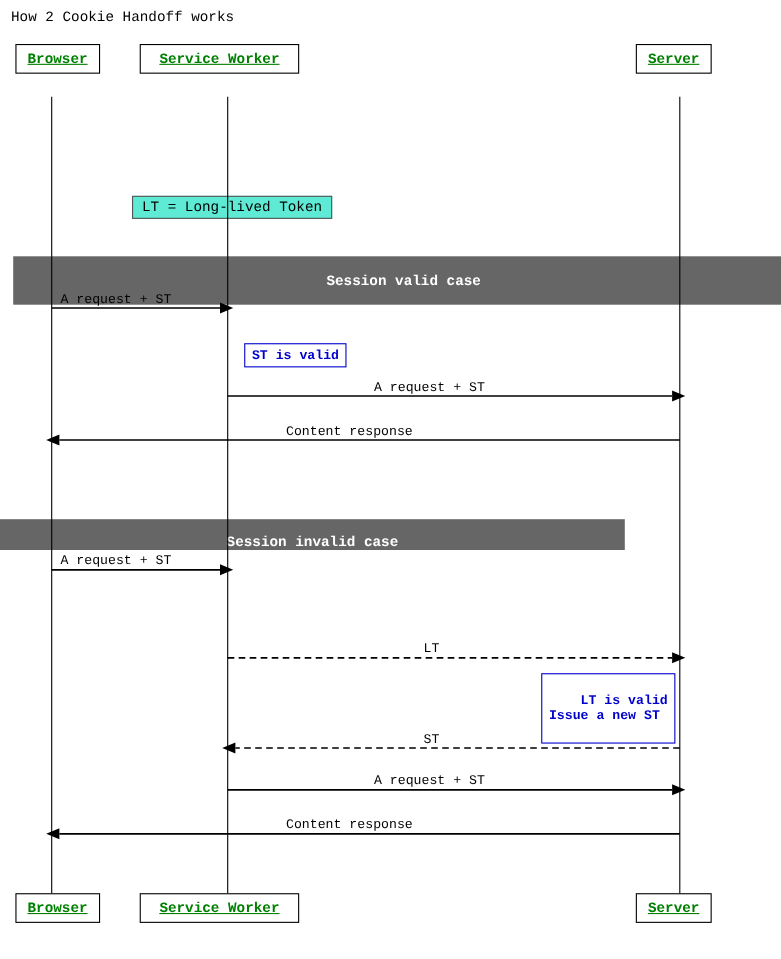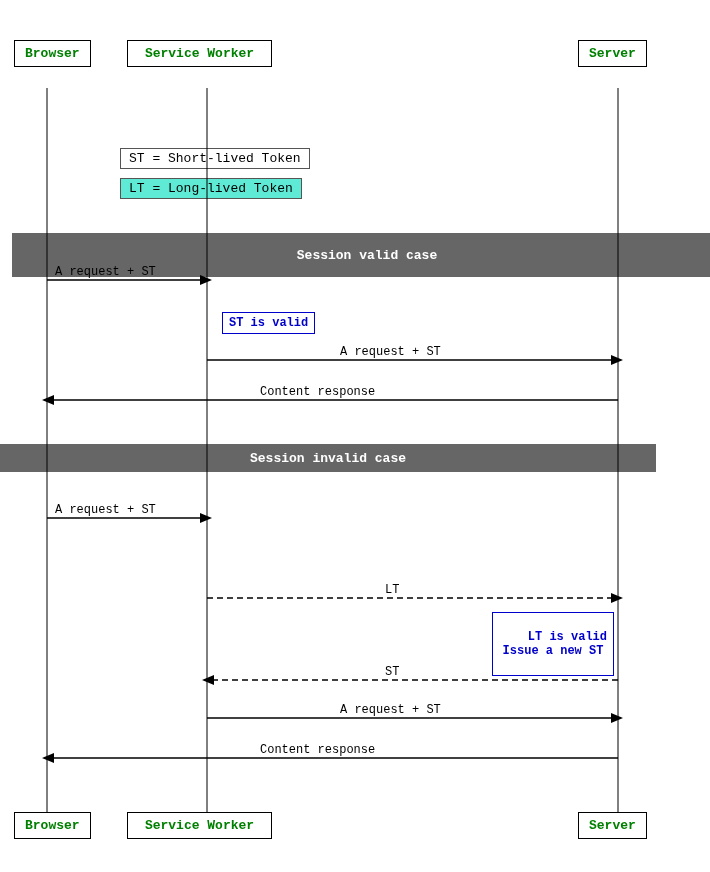--- a/index.html
+++ b/index.html
@@ -30,20 +30,21 @@
     
     .actor-box {
       position: absolute;
       border: 1px solid #000;
       background: #fff;
       padding: 5px 10px;
       text-align: center;
       color: green;
       font-weight: bold;
       font-size: 13px;
+      text-decoration: underline;
     }
 
     
     .section-header {
       position: absolute;
       background: #666;
       color: #fff;
       font-weight: bold;
       text-align: center;
       font-size: 13px;
@@ -53,59 +54,56 @@
     }
 
     
     .note-box {
       position: absolute;
       border: 1px solid;
       background: #fff;
       padding: 3px 6px;
       font-size: 12px;
       font-weight: bold;
-      text-align: center;
     }
 
     svg.arrows {
       position: absolute;
       top: 0;
       left: 0;
       width: 710px;
       height: 872px;
       pointer-events: none;
     }
   </style>
 </head>
 <body>
 
 <div id="diagram">
 
+  <div class="title">How 2 Cookie Handoff works</div>
 
   <div class="actor-box" style="left:14px; top:40px; min-width:64px;">
     <span>Browser</span>
   </div>
   <div class="actor-box" style="left:127px; top:40px; min-width:145px;">
     <span>Service Worker</span>
   </div>
   <div class="actor-box" style="left:578px; top:40px; min-width:64px;">
     <span>Server</span>
   </div>
 
-  <div style="position:absolute; left:120px; top:148px; border:1px solid #555; padding:2px 8px; background:#fff;">
-    <span>ST = Short-lived Token</span>
-  </div>
   <div style="position:absolute; left:120px; top:178px; border:1px solid #555; padding:2px 8px; background:#5eead4;">
     <span>LT = Long-lived Token</span>
   </div>
 
   <div class="section-header" style="left:12px; top:233px; width:710px; height:44px;">
     <span>Session valid case</span>
   </div>
-  <div class="section-header" style="left:0; top:444px; width:656px; height:28px;">
+  <div class="section-header" style="left:0; top:472px; width:568px; height:28px;align-items:flex-end;">
     <span>Session invalid case</span>
   </div>
 
   <div class="note-box" style="left:222px; top:312px; border-color:#0000cc; color:#0000cc;">
     <span>ST is valid</span>
   </div>
 
 
   <div class="note-box" style="left:492px; top:612px; border-color:#0000cc; color:#0000cc; white-space:pre;">
     <span>LT is valid

